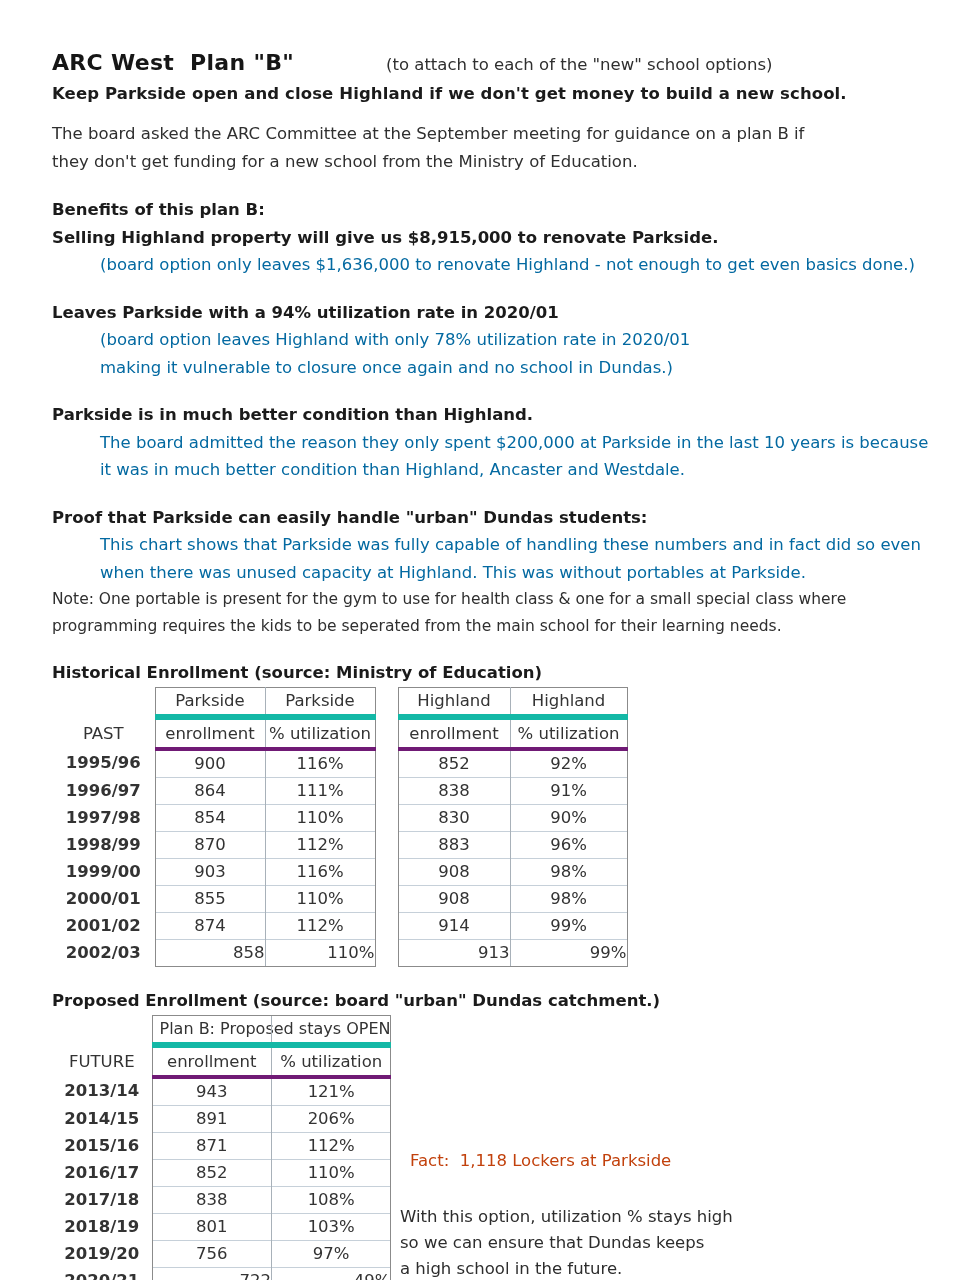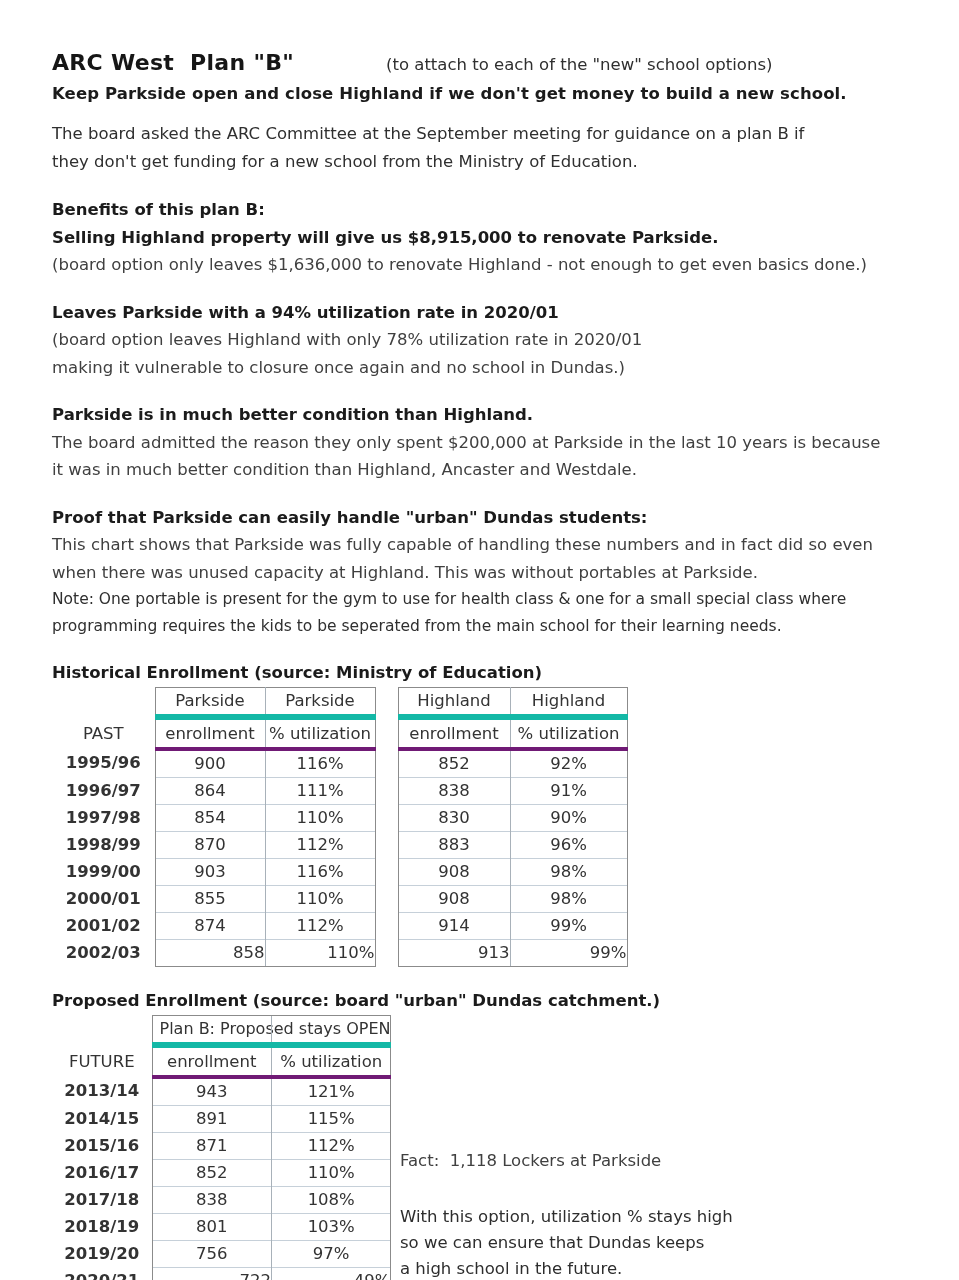--- a/index.html
+++ b/index.html
@@ -24,21 +24,21 @@
   .title-note { font-size: 16.5px; margin-left: 92px; color: #2f2f2f; white-space: pre; }
 
   .tagline { font-size: 16.5px; margin-top: 9px; letter-spacing: 0.1px; }
 
   .para {
     font-size: 16.5px; line-height: 28px;
     white-space: pre-line;
     margin: 17px 0 0 0;
   }
   .block { margin-top: 20px; font-size: 16.5px; line-height: 27.5px; }
-  .block .plain { font-weight: normal; color: #404040; }
+  .block .plain { font-weight: normal; color: #0369a1; margin-left: 48px; }
   .multiline { white-space: pre-line; }
   .small-note { font-size: 15.5px; line-height: 26.5px; font-weight: normal; color: #2f2f2f; white-space: pre-line; }
 
   .section-heading { font-size: 16.5px; margin-top: 24px; }
 
   table.grid { border-collapse: collapse; table-layout: fixed; margin-top: 5px; }
   table.grid td {
     font-size: 16.5px; text-align: center;
     height: 26px; line-height: 26px; padding: 0;
     color: #333333; overflow: hidden;
@@ -71,22 +71,22 @@
     font-size: 16px !important;
     white-space: pre;
   }
   .span2::after {
     content: ""; position: absolute; left: 50%; top: 0; bottom: 0;
     width: 1px; background: #a8b1b9;
   }
 
   .proposed-wrap { position: relative; }
   .fact {
-    position: absolute; left: 348px; top: 136px;
-    font-size: 16.5px; color: #404040; white-space: pre;
+    position: absolute; left: 358px; top: 136px;
+    font-size: 16.5px; color: #c2410c; white-space: pre;
   }
   .side-note {
     position: absolute; left: 348px; top: 189px;
     font-size: 16.5px; line-height: 26px; color: #2d2d2d; white-space: pre-line;
   }
 </style>
 </head>
 <body>
 
 <div class="page">
@@ -246,21 +246,21 @@
         </thead>
         <tbody>
             <tr>
               <td class="c-year2">2013/14</td>
               <td class="bcell col-first">943</td>
               <td class="bcell col-last">121%</td>
             </tr>
             <tr>
               <td class="c-year2">2014/15</td>
               <td class="bcell col-first">891</td>
-              <td class="bcell col-last">115%</td>
+              <td class="bcell col-last">206%</td>
             </tr>
             <tr>
               <td class="c-year2">2015/16</td>
               <td class="bcell col-first">871</td>
               <td class="bcell col-last">112%</td>
             </tr>
             <tr>
               <td class="c-year2">2016/17</td>
               <td class="bcell col-first">852</td>
               <td class="bcell col-last">110%</td>

